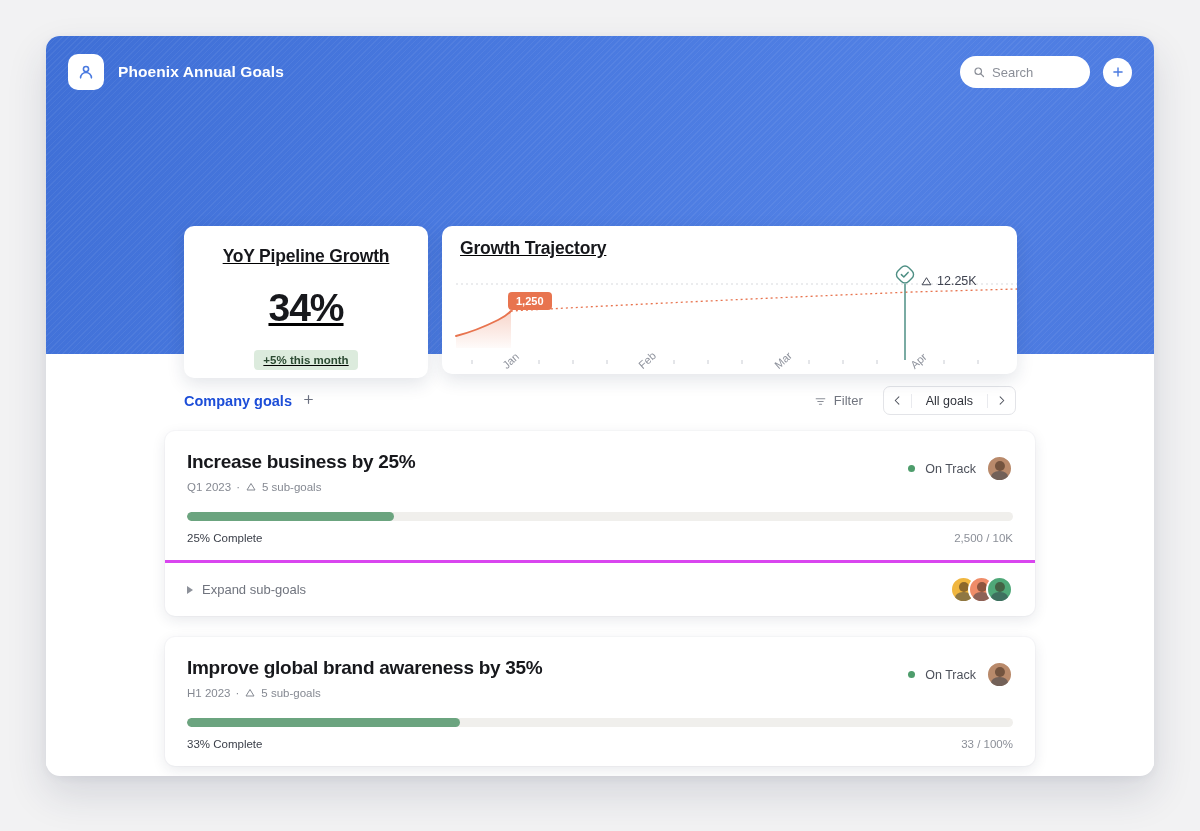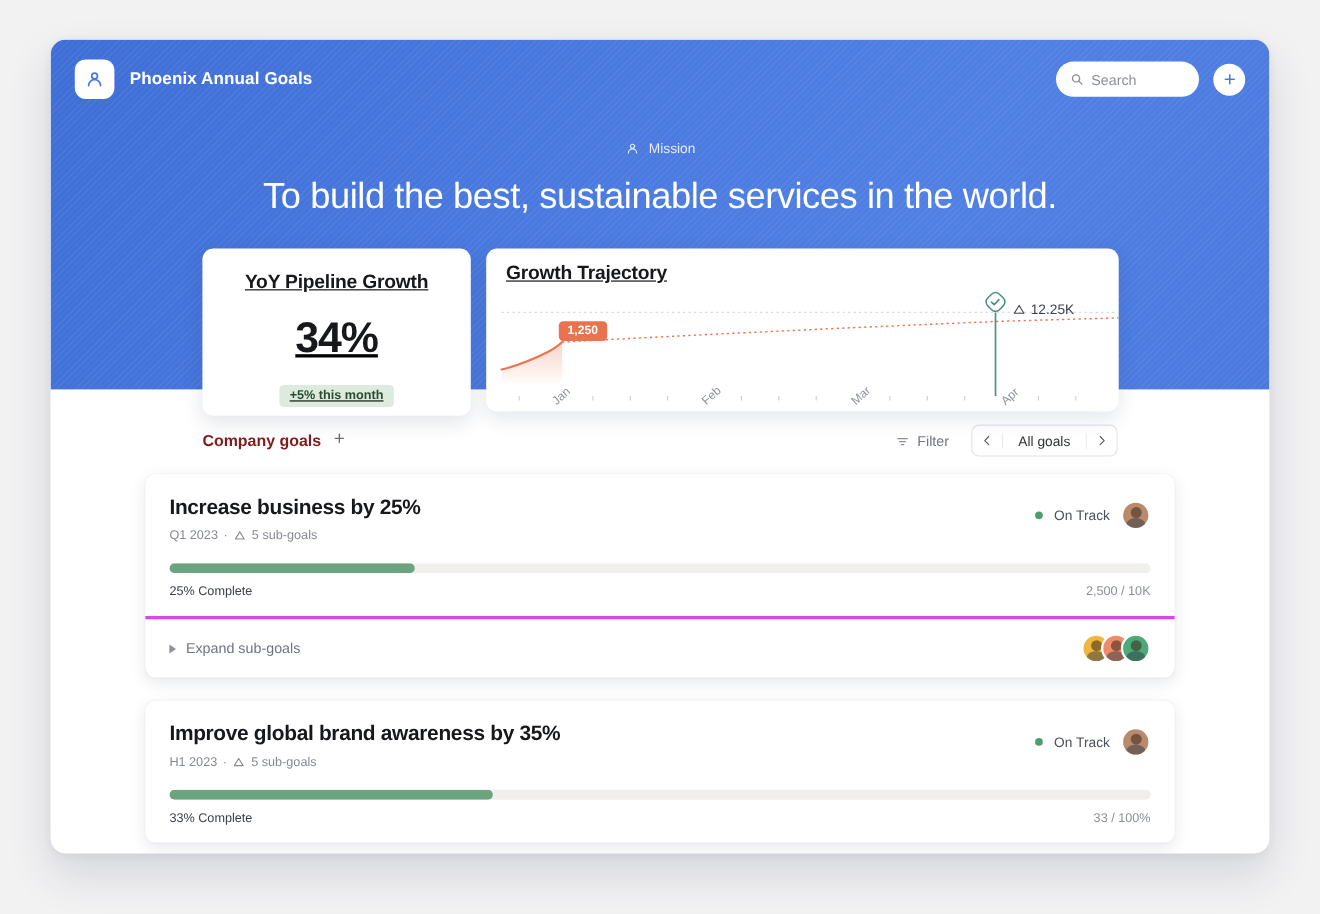--- a/index.html
+++ b/index.html
@@ -130,21 +130,21 @@
   }
 
   
   .body-area { padding: 32px 0 0 0; background: #fff; }
   .section-bar {
     display: flex; align-items: center; justify-content: space-between;
     padding: 0 138px 0 138px;
     margin-bottom: 16px;
   }
   .section-left { display: flex; align-items: center; gap: 10px; }
-  .section-title { font-size: 14.5px; font-weight: 600; color: #7f1d1d; }
+  .section-title { font-size: 14.5px; font-weight: 600; color: #1d4ed8; }
   .icon-plus-sm { color: #6b7080; font-size: 16px; line-height: 1; }
   .section-right { display: flex; align-items: center; gap: 20px; }
   .filter-btn {
     display: flex; align-items: flex-end; gap: 7px;
     color: #71757f; font-size: 13px;
   }
   .pager {
     display: flex; align-items: center;
     border: 1px solid #e3e4e8; border-radius: 7px;
     height: 29px; overflow: hidden; background: #fff;
@@ -152,21 +152,21 @@
   .pager-arrow {
     width: 27px; display: flex; align-items: center; justify-content: center;
     color: #50545e; font-size: 13px;
   }
   .pager-label {
     display: flex; align-items: center; padding: 0 14px;
     font-size: 12.5px; color: #30333b; font-weight: 500;
     border-left: 1px solid #e9eaee; border-right: 1px solid #e9eaee;
   }
 
-  .goal-list { padding: 0 86px; display: flex; flex-direction: column; gap: 21px; justify-content: flex-end; }
+  .goal-list { padding: 0 119px; display: flex; flex-direction: column; gap: 21px; justify-content: flex-end; }
   .goal-card {
     background: #fff;
     border-radius: 10px;
     box-shadow: 0 4px 14px rgba(27,40,70,.10), 0 0 0 1px rgba(27,40,70,.025);
     overflow: hidden;
   }
   .goal-main { padding: 20px 22px 16px 22px; }
   .goal-top { display: flex; align-items: flex-start; justify-content: space-between; }
   .goal-title { font-size: 19px; font-weight: 600; color: #17181c; letter-spacing: -.3px; }
   .goal-meta {
@@ -248,30 +248,20 @@
         </div>
         <div class="plus-circle">
           <svg width="14" height="14" viewBox="0 0 24 24" fill="none" stroke="#4a7ae0" stroke-width="2.4" stroke-linecap="round">
             <line x1="12" y1="5" x2="12" y2="19"></line>
               <line x1="5" y1="12" x2="19" y2="12"></line>
           </svg>
         </div>
       </div>
     </div>
 
-    <div class="mission-block">
-      <div class="mission-kicker">
-        <svg width="14" height="14" viewBox="0 0 24 24" fill="none" stroke="#e4ecfb" stroke-width="1.8" stroke-linecap="round" stroke-linejoin="round">
-          <circle cx="12" cy="8.5" r="3.1"></circle>
-          <path d="M5.5 19c0-3.6 2.9-6.5 6.5-6.5s6.5 2.9 6.5 6.5"></path>
-        </svg>
-        <span>Mission</span>
-      </div>
-      <div class="mission-head">To build the best, sustainable services in the world.</div>
-    </div>
 
     <div class="cards-row">
 
       <div class="card kpi-card">
         <div class="kpi-title">YoY Pipeline Growth</div>
         <div class="kpi-value">34%</div>
         <div class="kpi-badge">+5% this month</div>
       </div>
 
       <div class="card chart-card">

